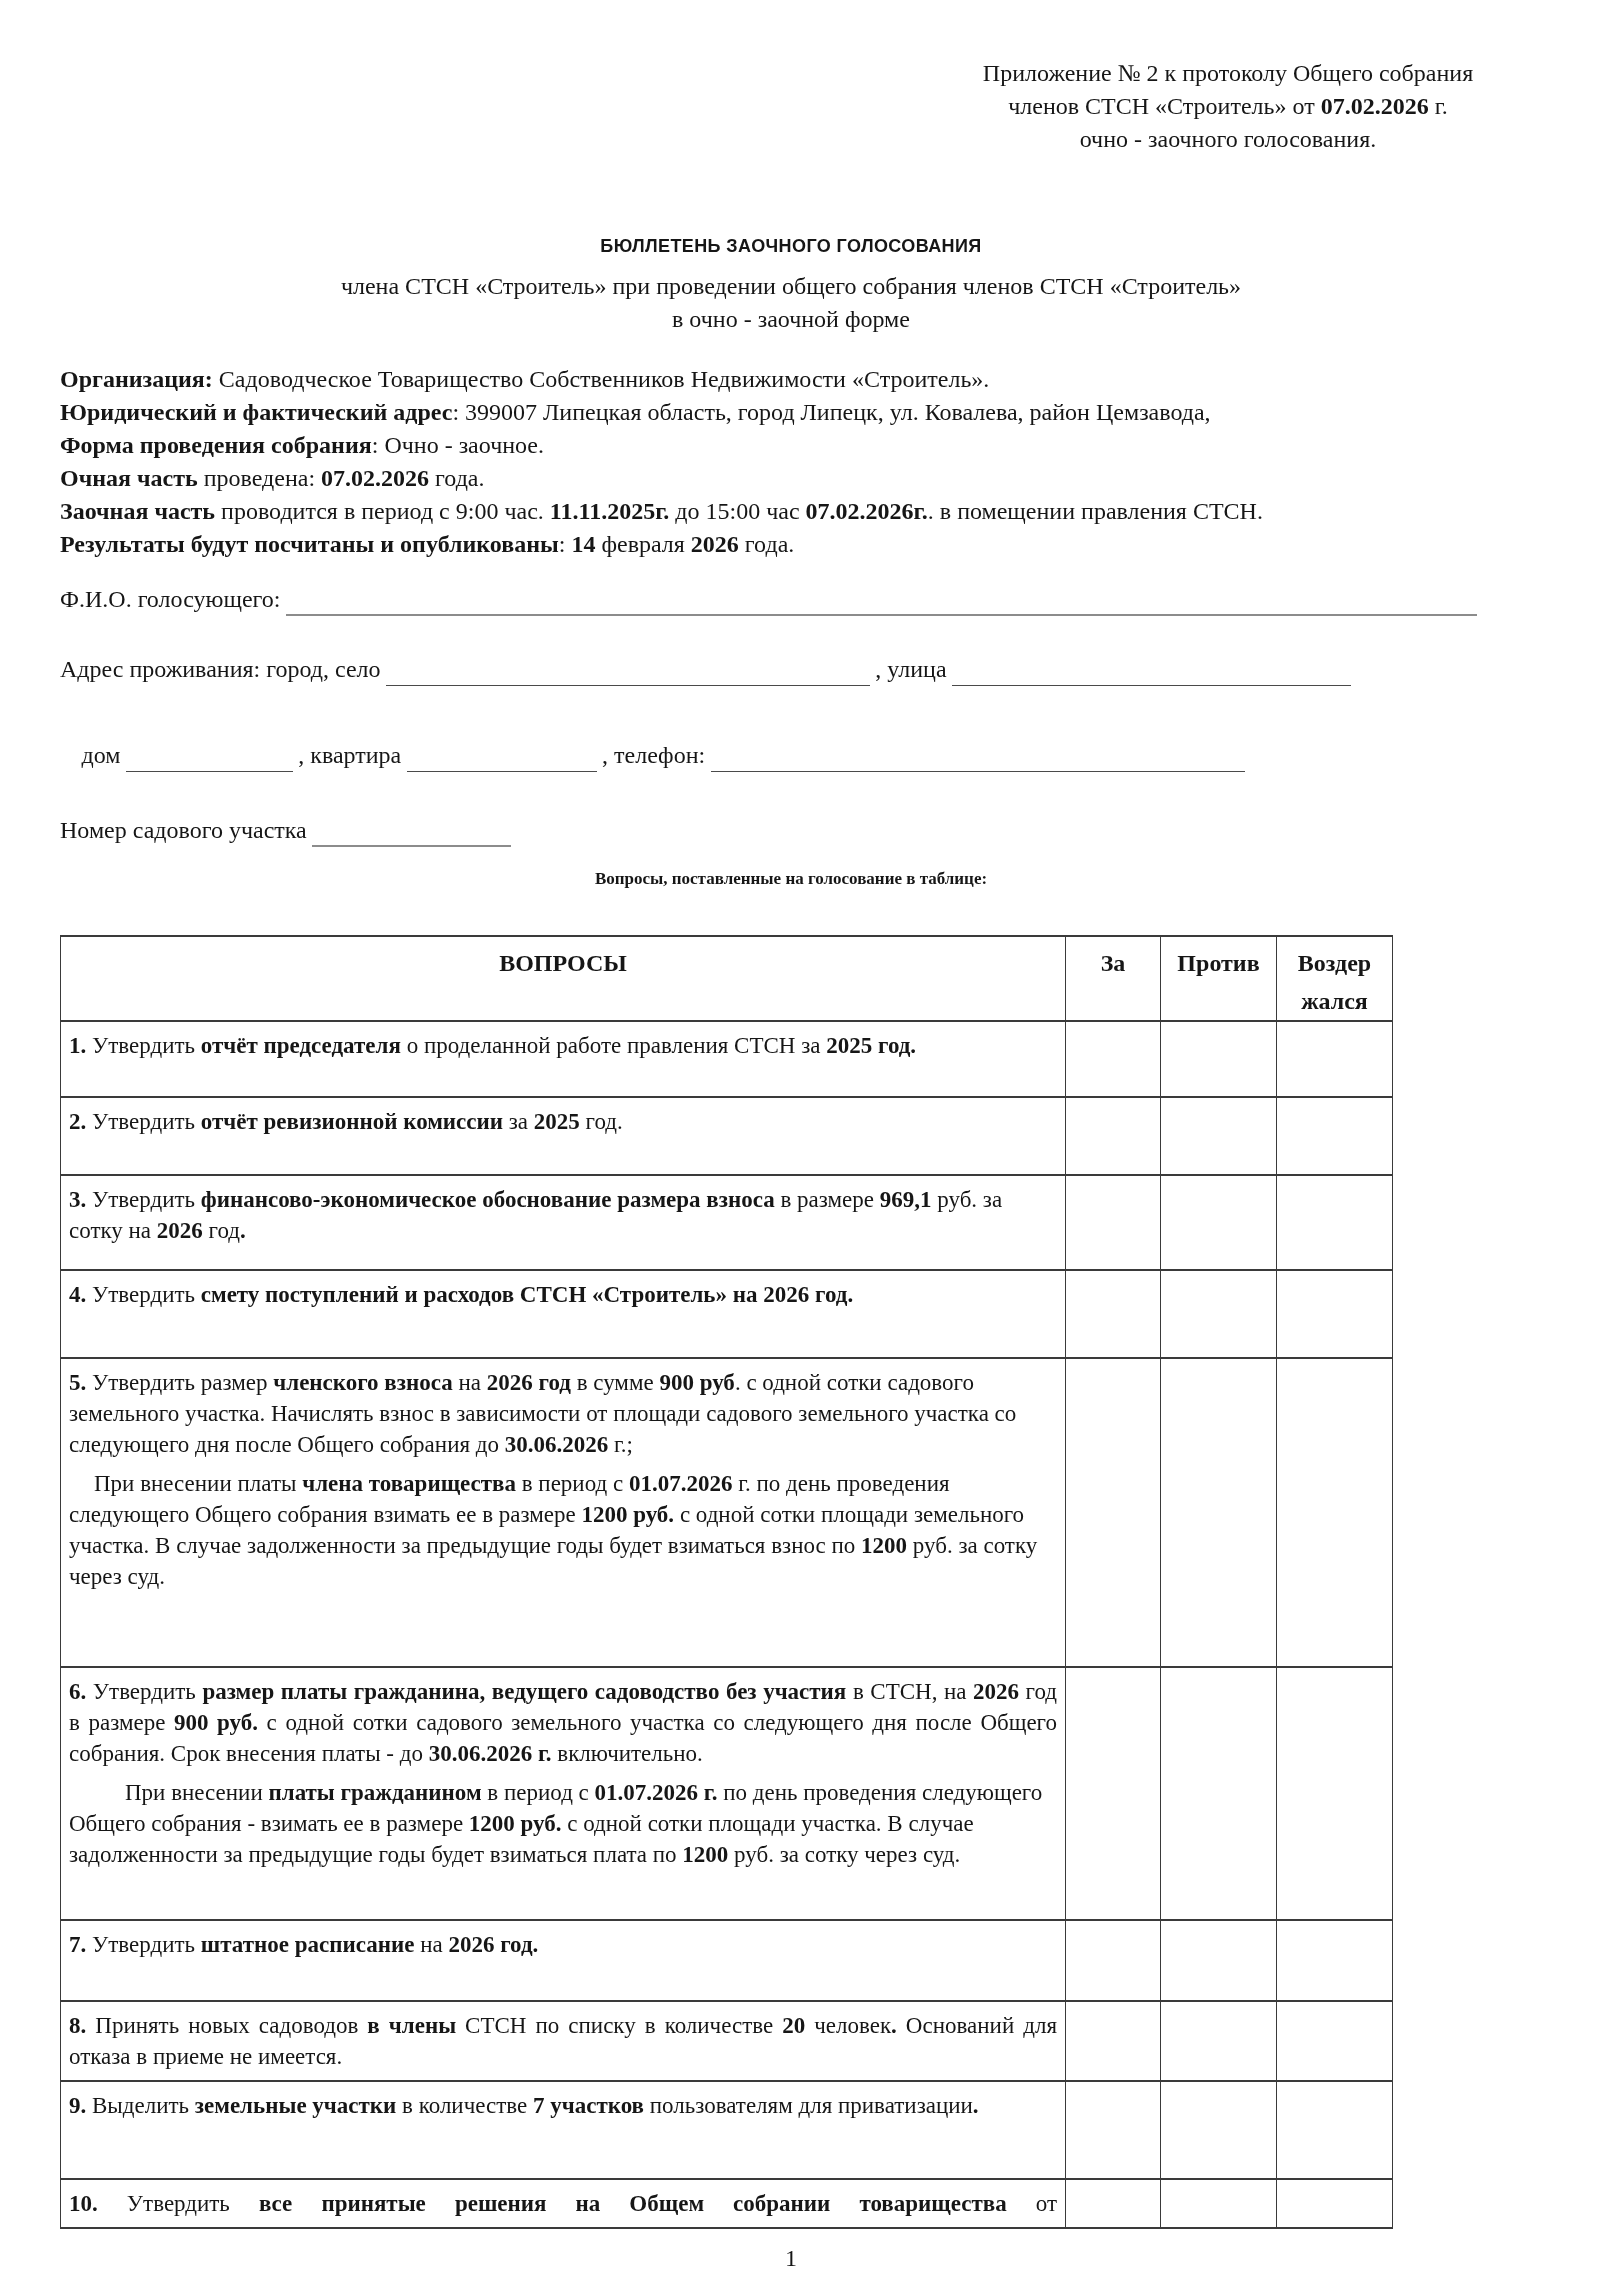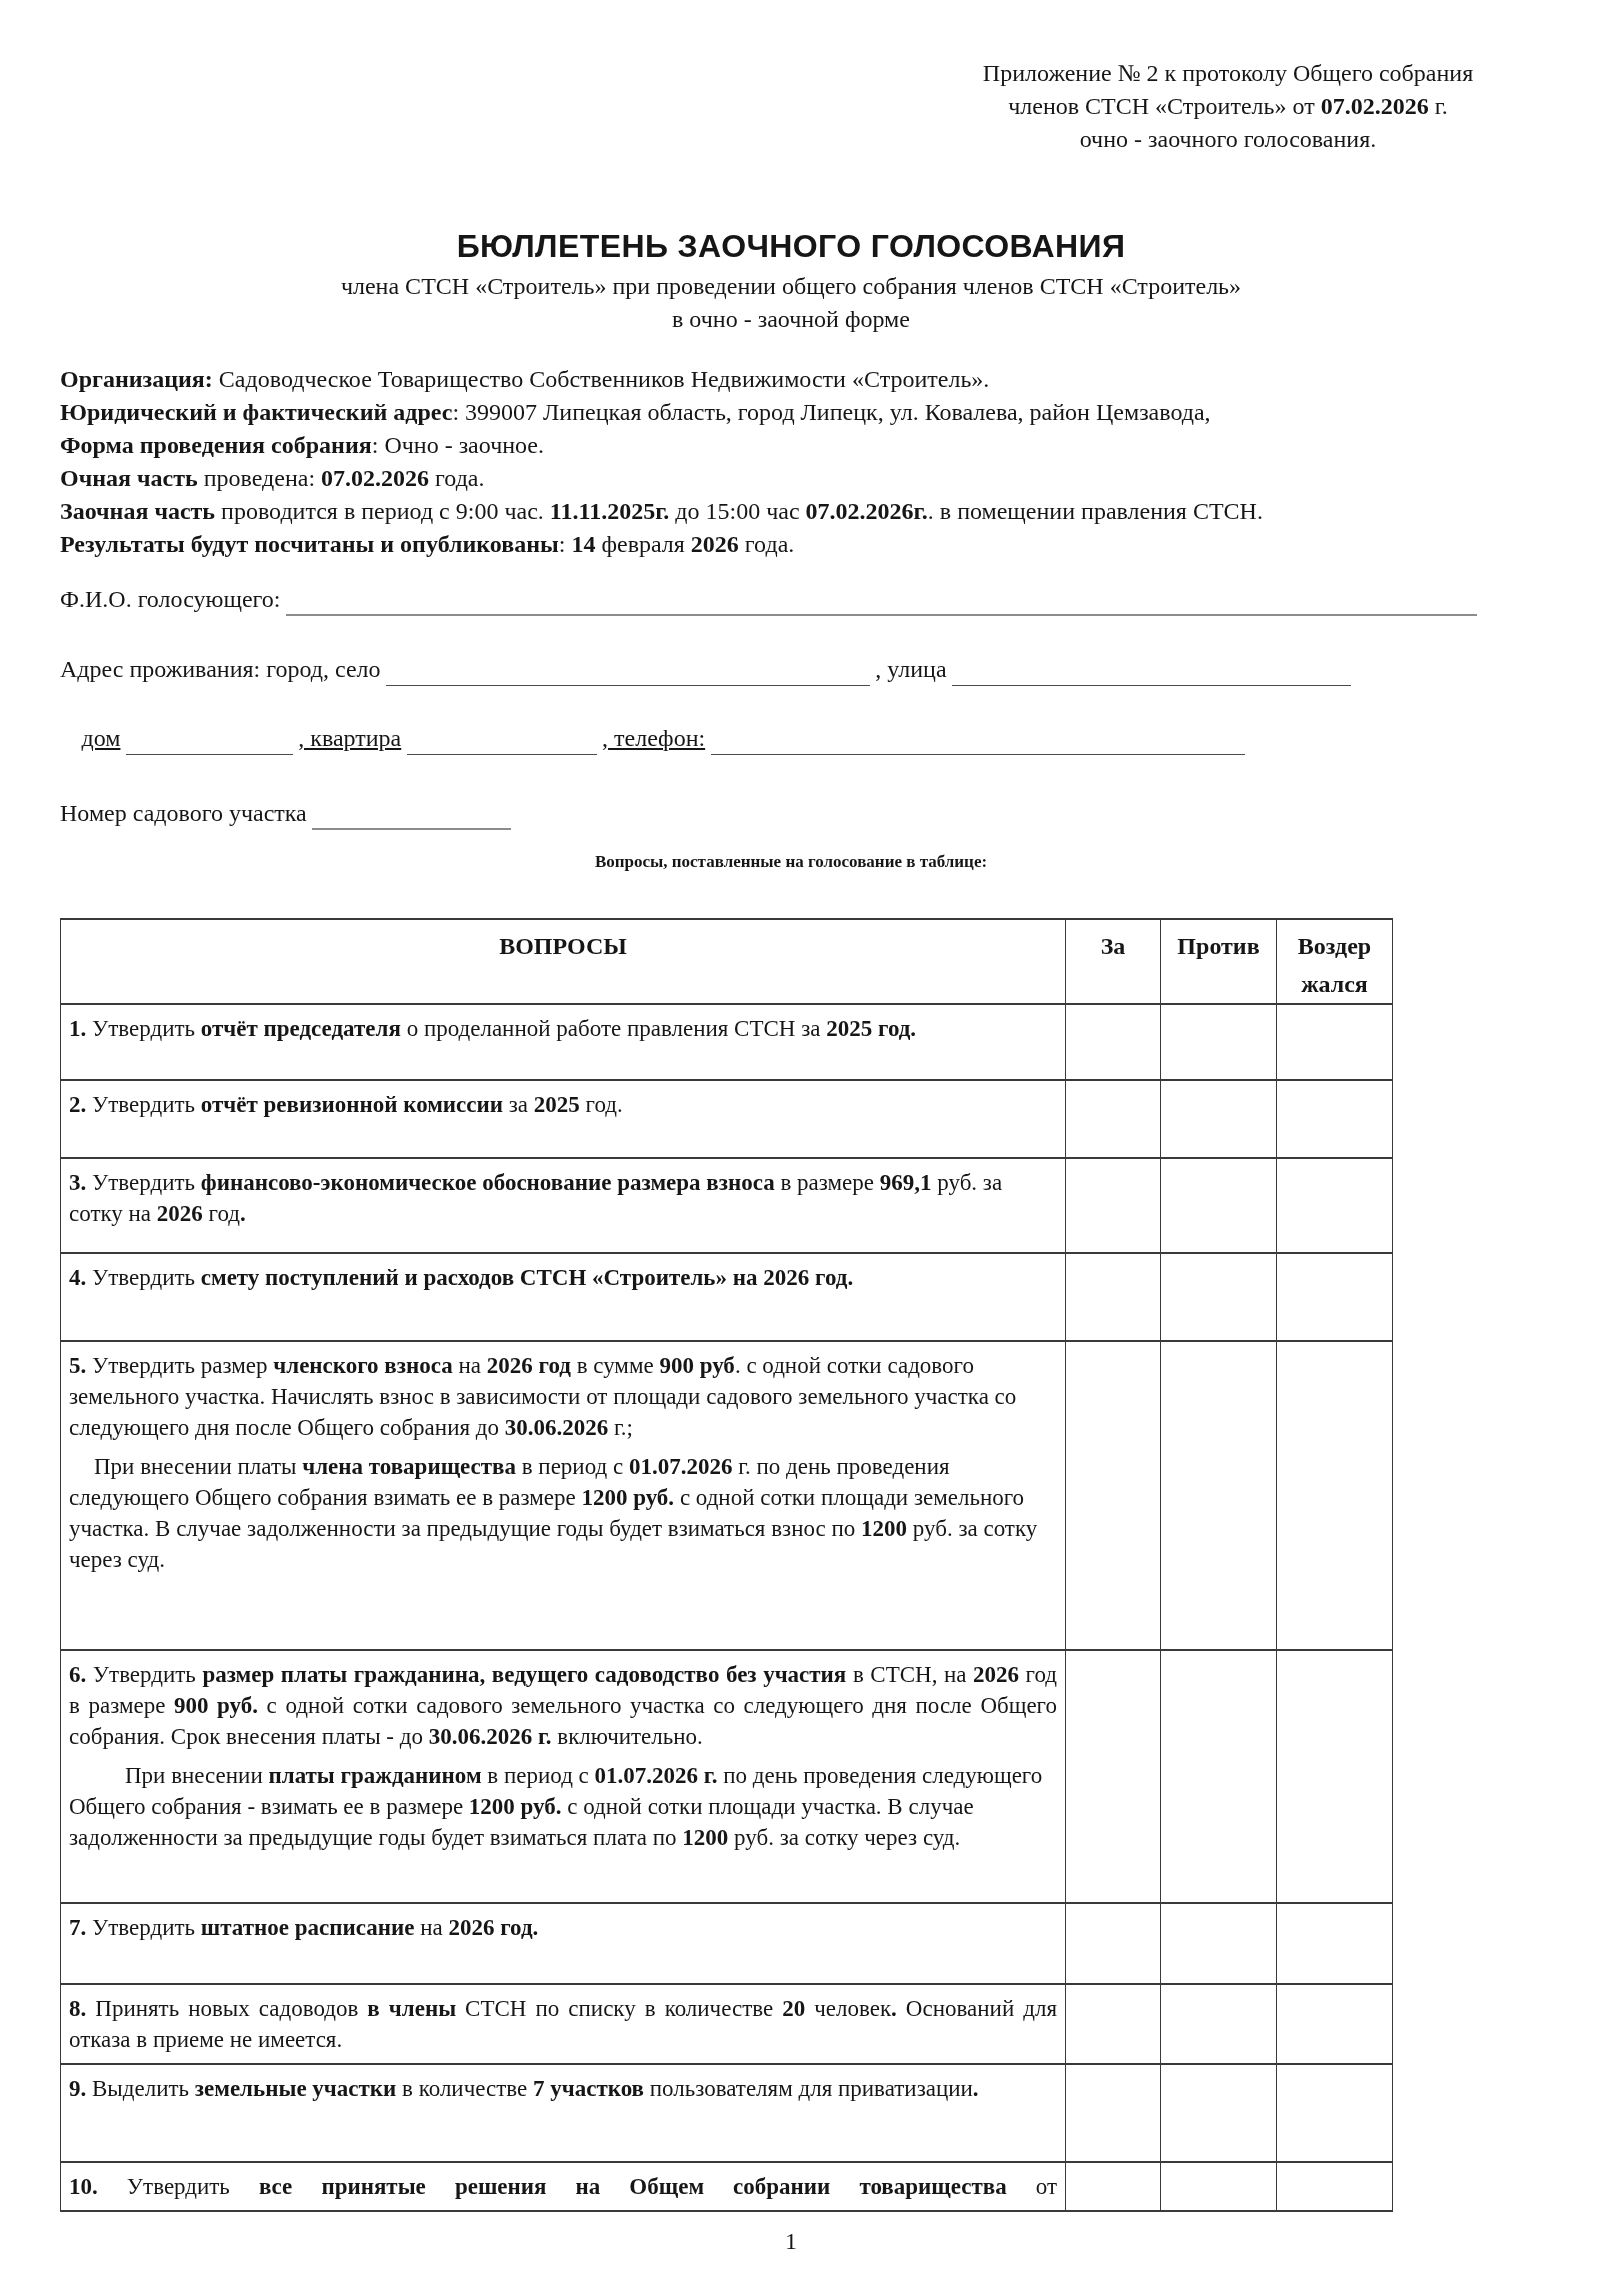--- a/index.html
+++ b/index.html
@@ -6,28 +6,28 @@
   .page{
     width:1621px;height:2293px;background:#ffffff;position:relative;overflow:hidden;
     font-family:"Liberation Serif","DejaVu Serif",serif;
     font-size:24px;line-height:33px;color:#161616;margin:0 auto;
   }
   .content{padding:57px 99px 0 60px;}
   .appendix{width:648px;margin-left:auto;margin-right:-30px;text-align:center;}
   .doc-title{
     margin:73px 0 7.2px 0;text-align:center;
     font-family:"Liberation Sans","DejaVu Sans",sans-serif;
-    font-size:32px;font-weight:bold;line-height:34px;letter-spacing:0.4px;
+    font-size:18px;font-weight:bold;line-height:34px;letter-spacing:0.4px;
   }
   .subtitle{text-align:center;}
   .intro{margin-top:27px;}
   .form-line{white-space:nowrap;}
   .fl-fio{margin-top:21.5px;}
   .fl-addr{margin-top:37px;}
-  .fl-house{margin-top:36px;padding-left:21.5px;text-decoration:underline;}
+  .fl-house{margin-top:53px;padding-left:21.5px;}
   .fl-plot{margin-top:42px;}
   .blank{display:inline-block;height:24px;vertical-align:bottom;margin:0 5.4px;}
   .bl-gray{border-bottom:2.7px solid #8c8c8c;}
   .bl-dark{border-bottom:1.8px solid #4a4a4a;}
   .b-fio{width:1191px;}
   .b-city{width:484px;}
   .b-street{width:399px;}
   .b-house{width:167px;}
   .b-flat{width:190px;}
   .b-phone{width:534px;}

